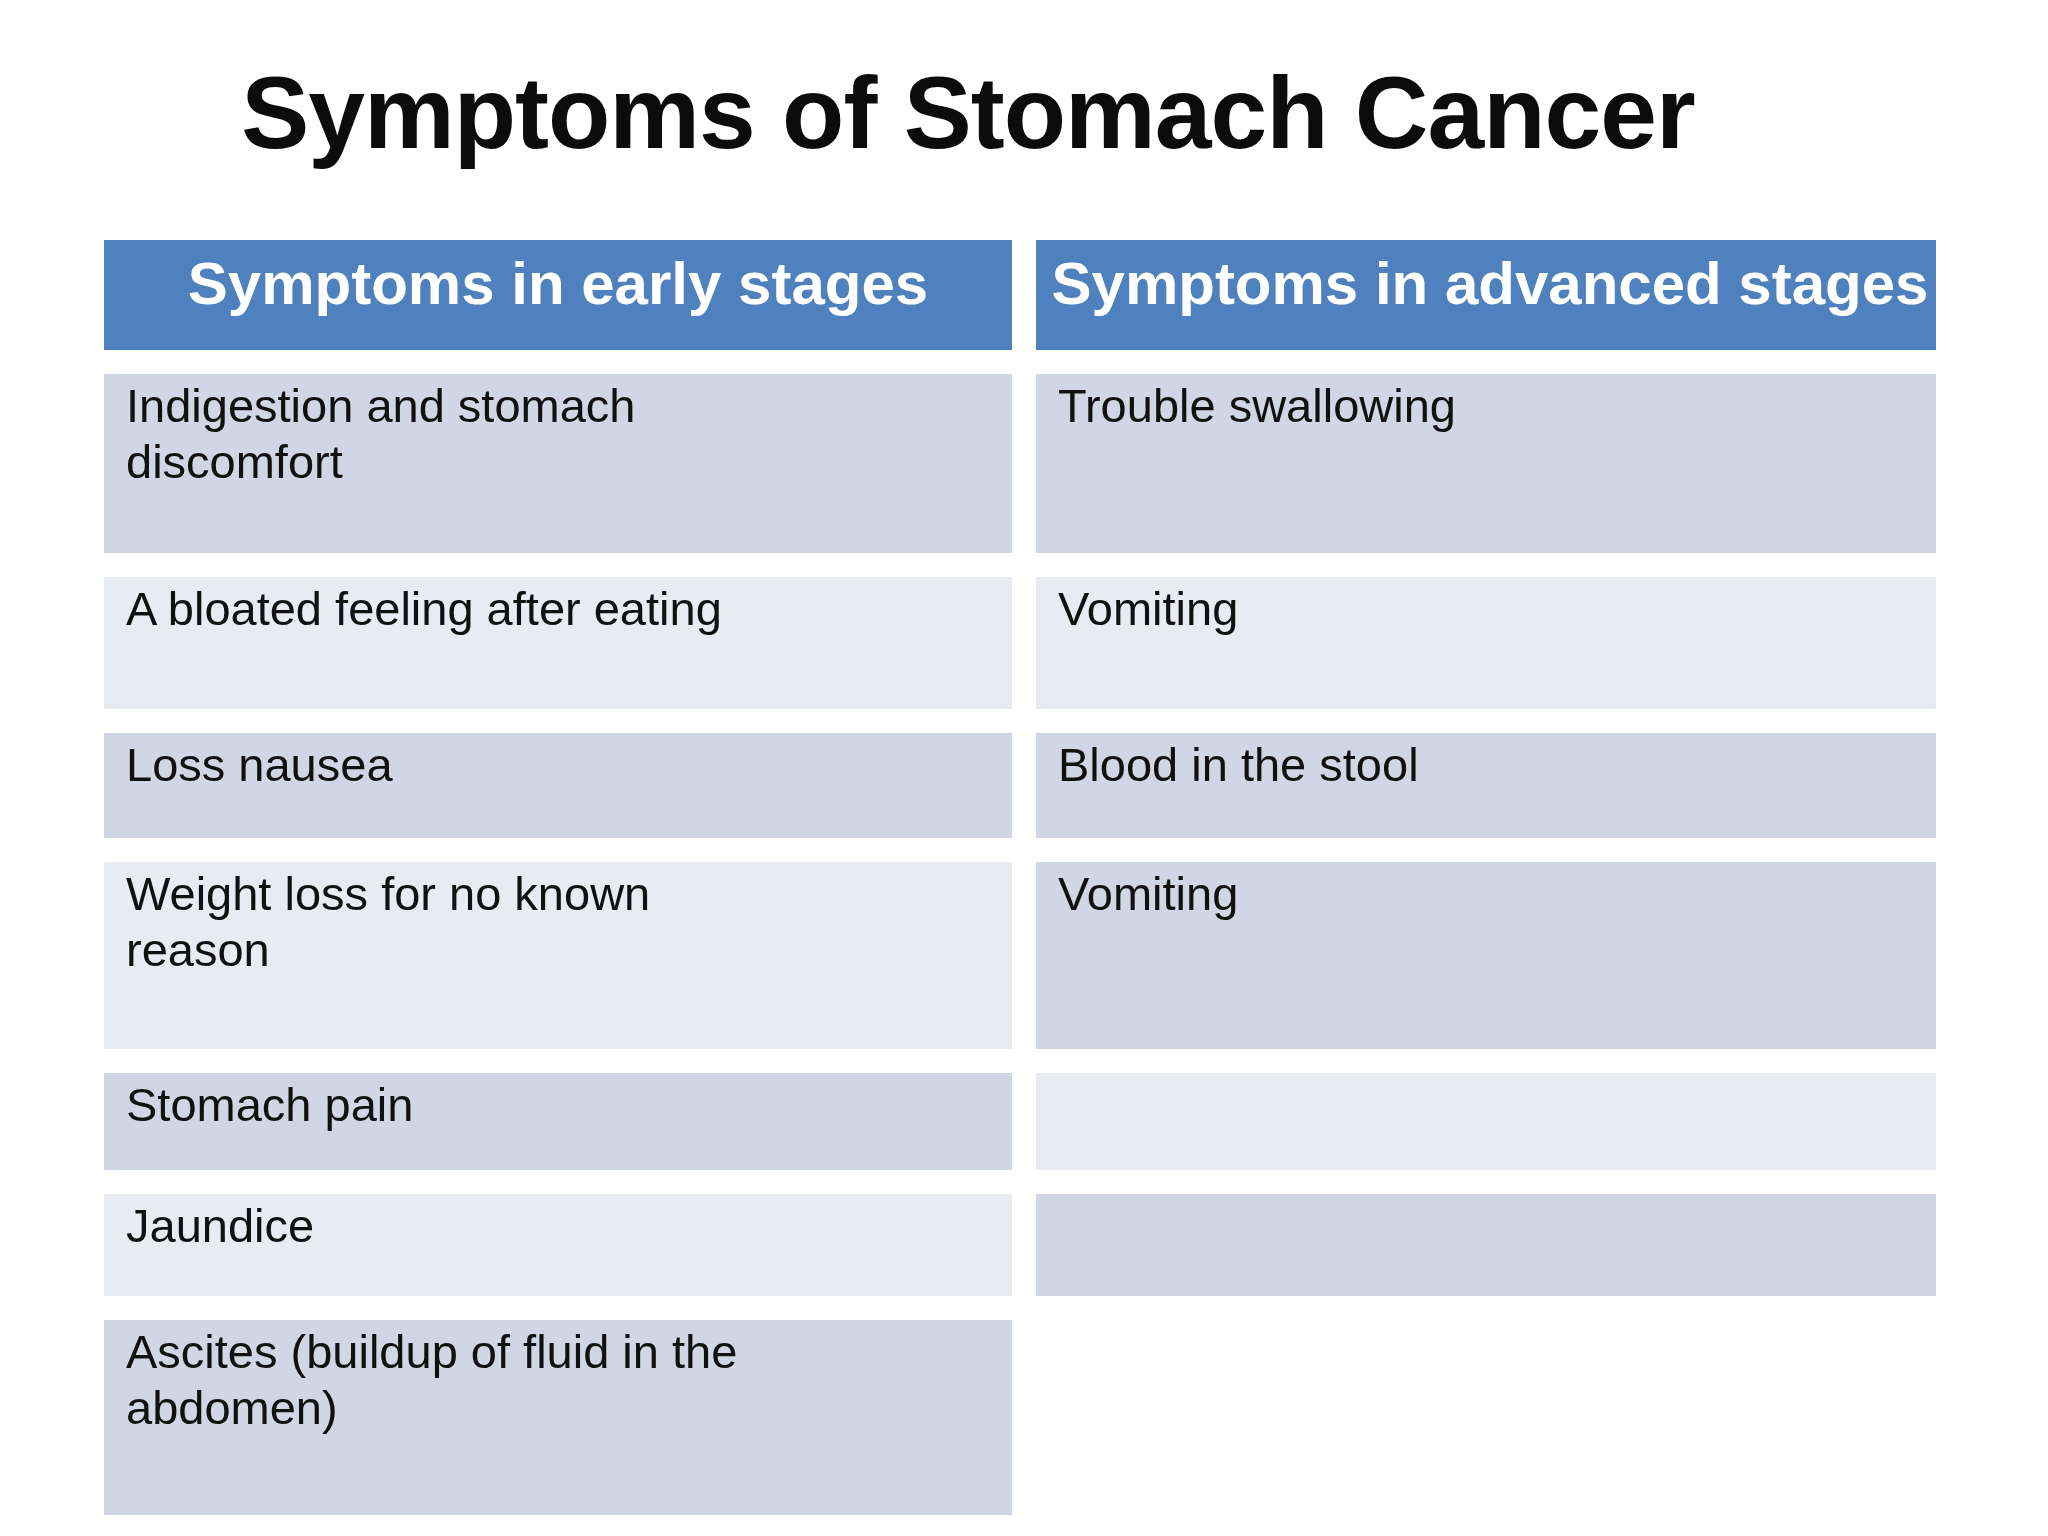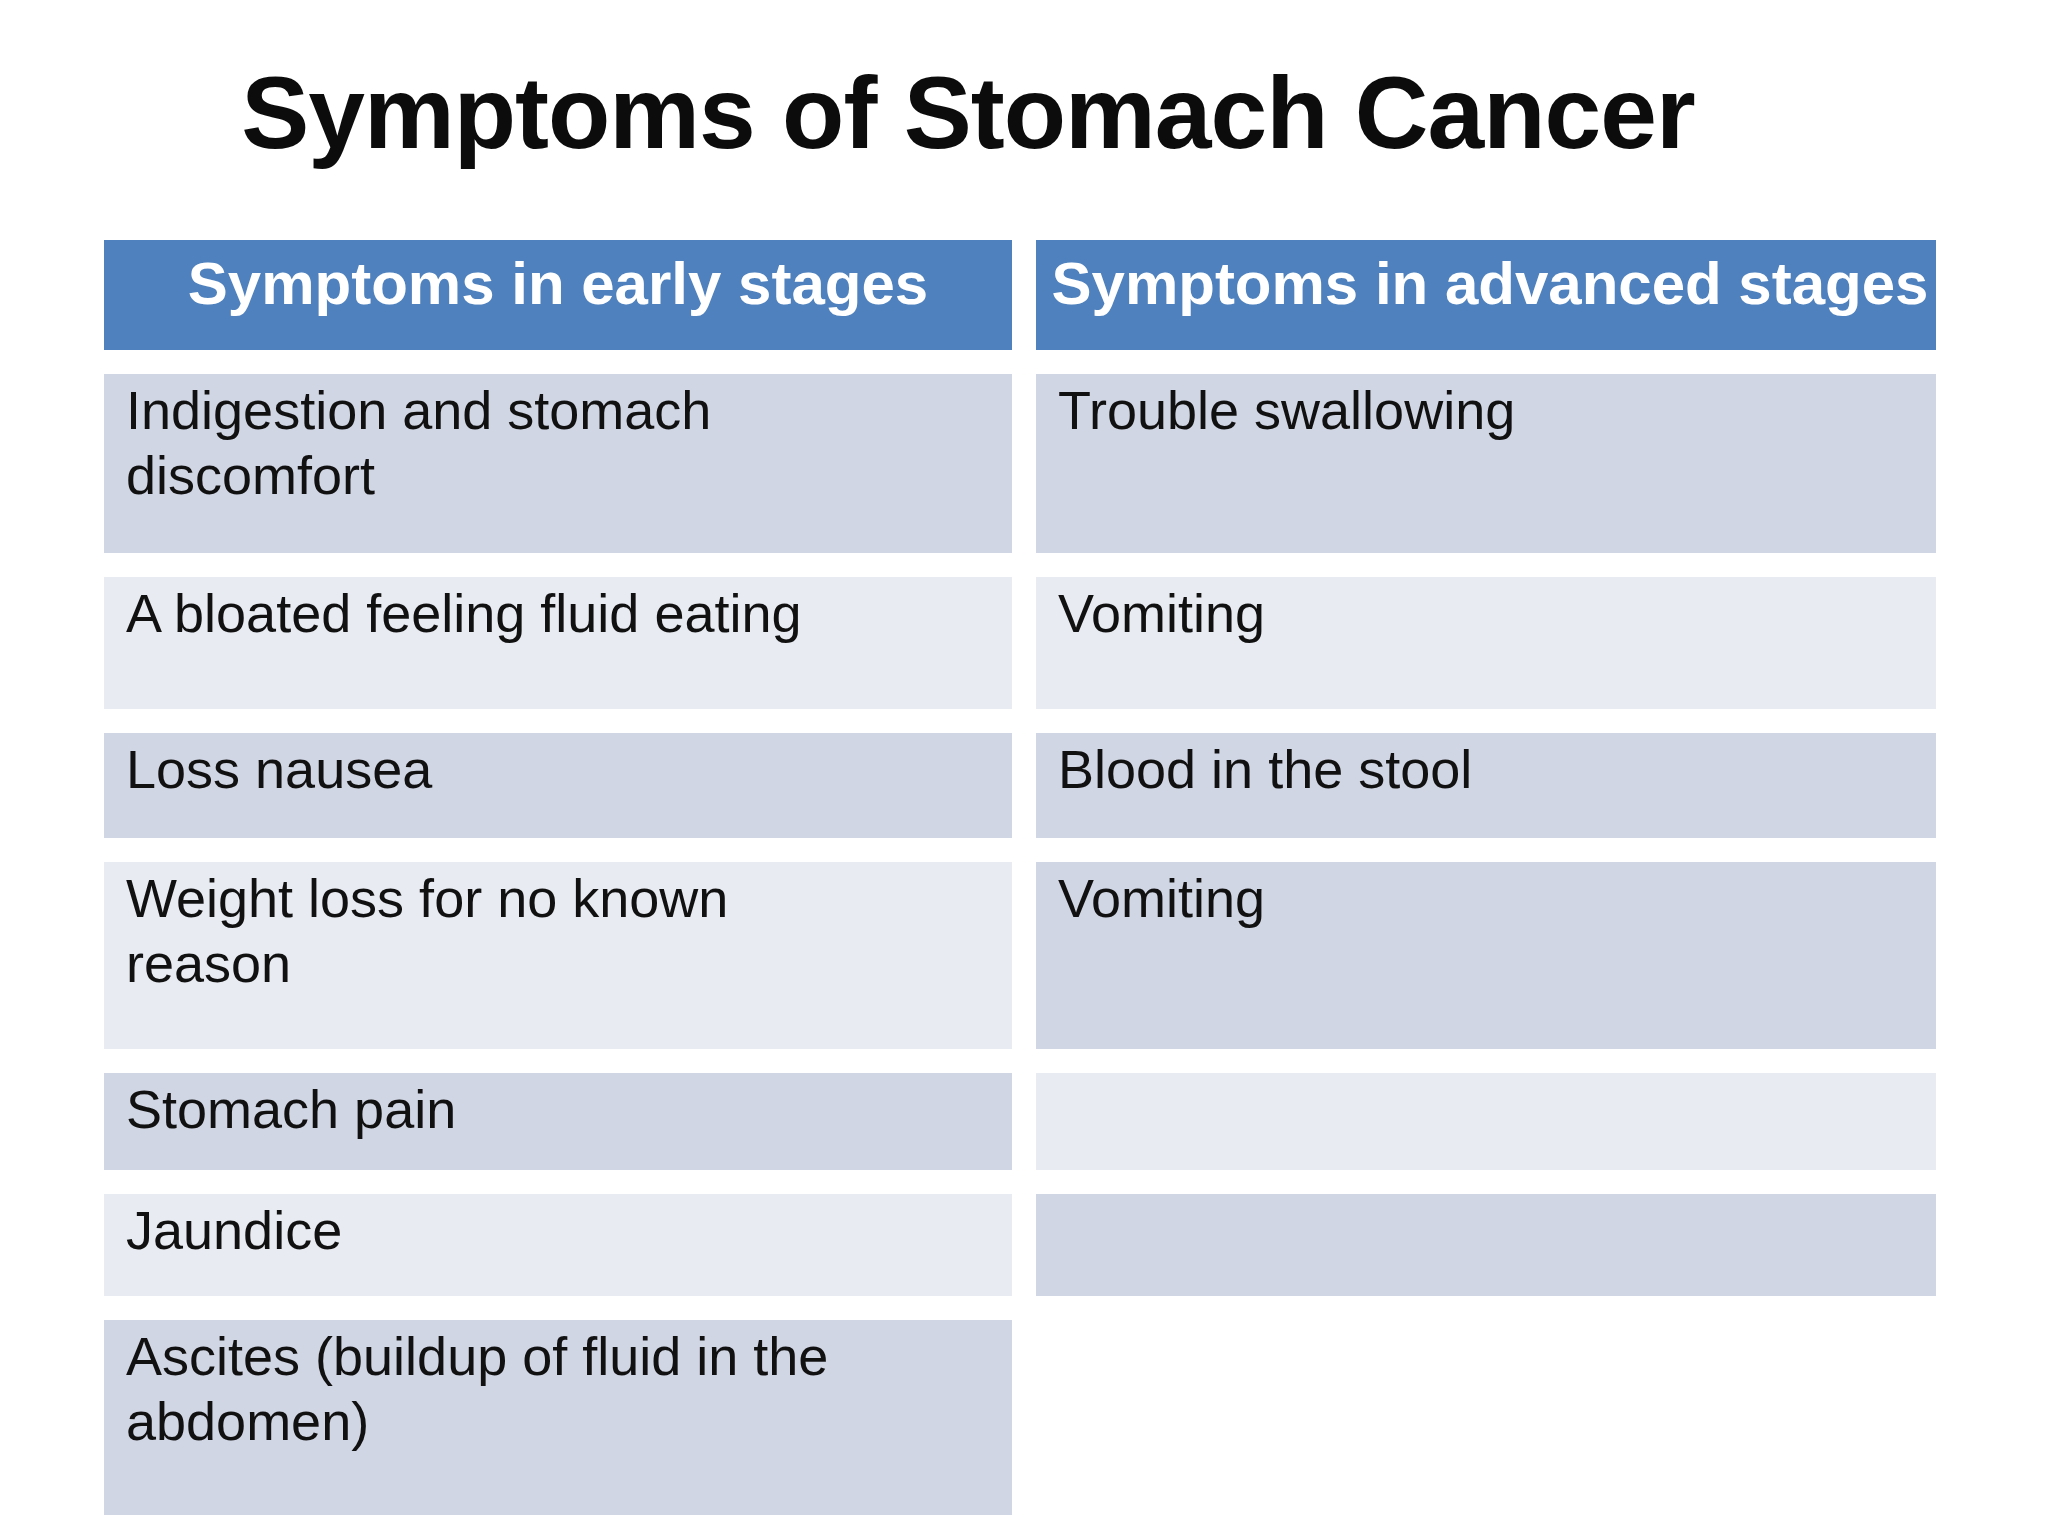--- a/index.html
+++ b/index.html
@@ -35,21 +35,21 @@
     width: 1840px;
     display: grid;
     grid-template-columns: 1fr 1fr;
     grid-template-rows: 110px 179px 132px 105px 187px 97px 102px 195px;
     gap: 24px;
     background: transparent;
   }
   .cell {
     box-sizing: border-box;
     color: var(--body-text, #111111);
-    font-size: 54px;
+    font-size: 47px;
     line-height: 1.2;
     padding: 4px 34px 4px 22px;
     white-space: pre-line;
     overflow: hidden;
   }
   .cell.header {
     background: var(--header-bg, #4E81BD);
     color: var(--header-text, #ffffff);
     font-weight: bold;
     font-size: 60px;
@@ -69,21 +69,21 @@
 
   <div class="symptom-table">
 
     <div class="cell header">Symptoms in early stages</div>
     <div class="cell header">Symptoms in advanced stages</div>
 
     <div class="cell dark">Indigestion and stomach
 discomfort</div>
     <div class="cell dark">Trouble swallowing</div>
 
-    <div class="cell light">A bloated feeling fluid eating</div>
+    <div class="cell light">A bloated feeling after eating</div>
     <div class="cell light">Vomiting</div>
 
     <div class="cell dark">Loss nausea</div>
     <div class="cell dark">Blood in the stool</div>
 
     <div class="cell light">Weight loss for no known
 reason</div>
 
     <div class="cell dark">Vomiting</div>
     <div class="cell dark">Stomach pain</div>

